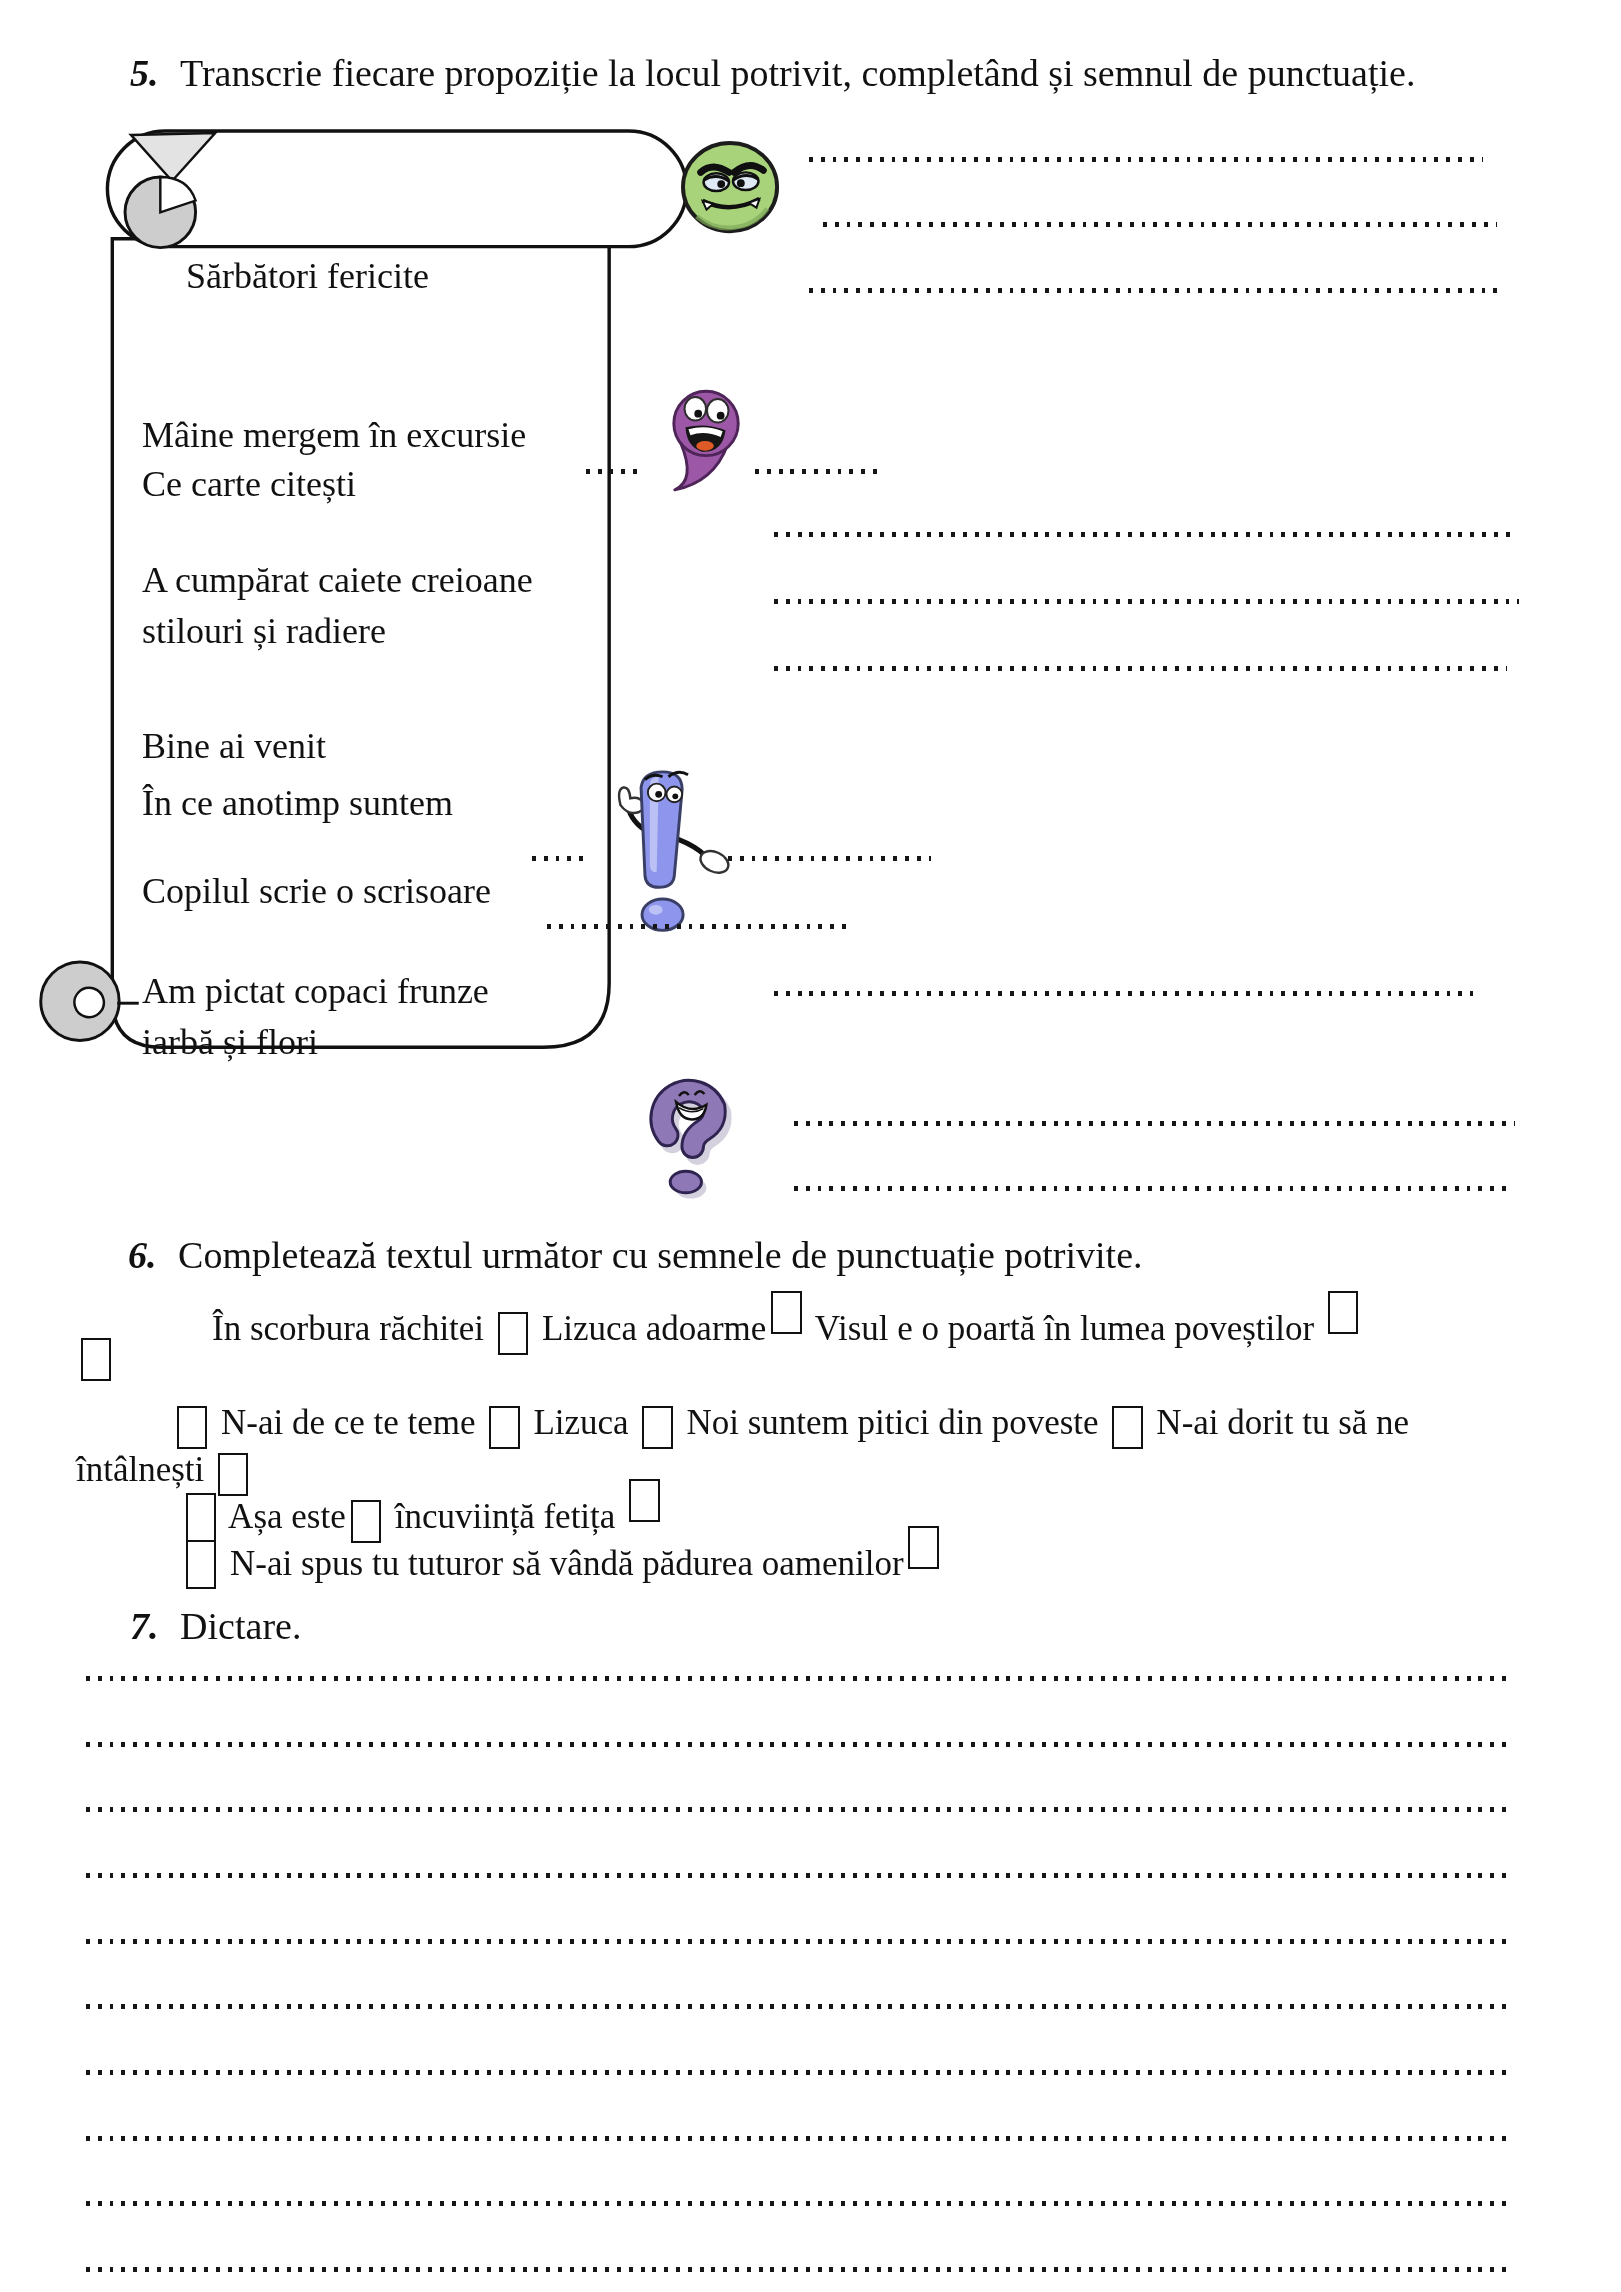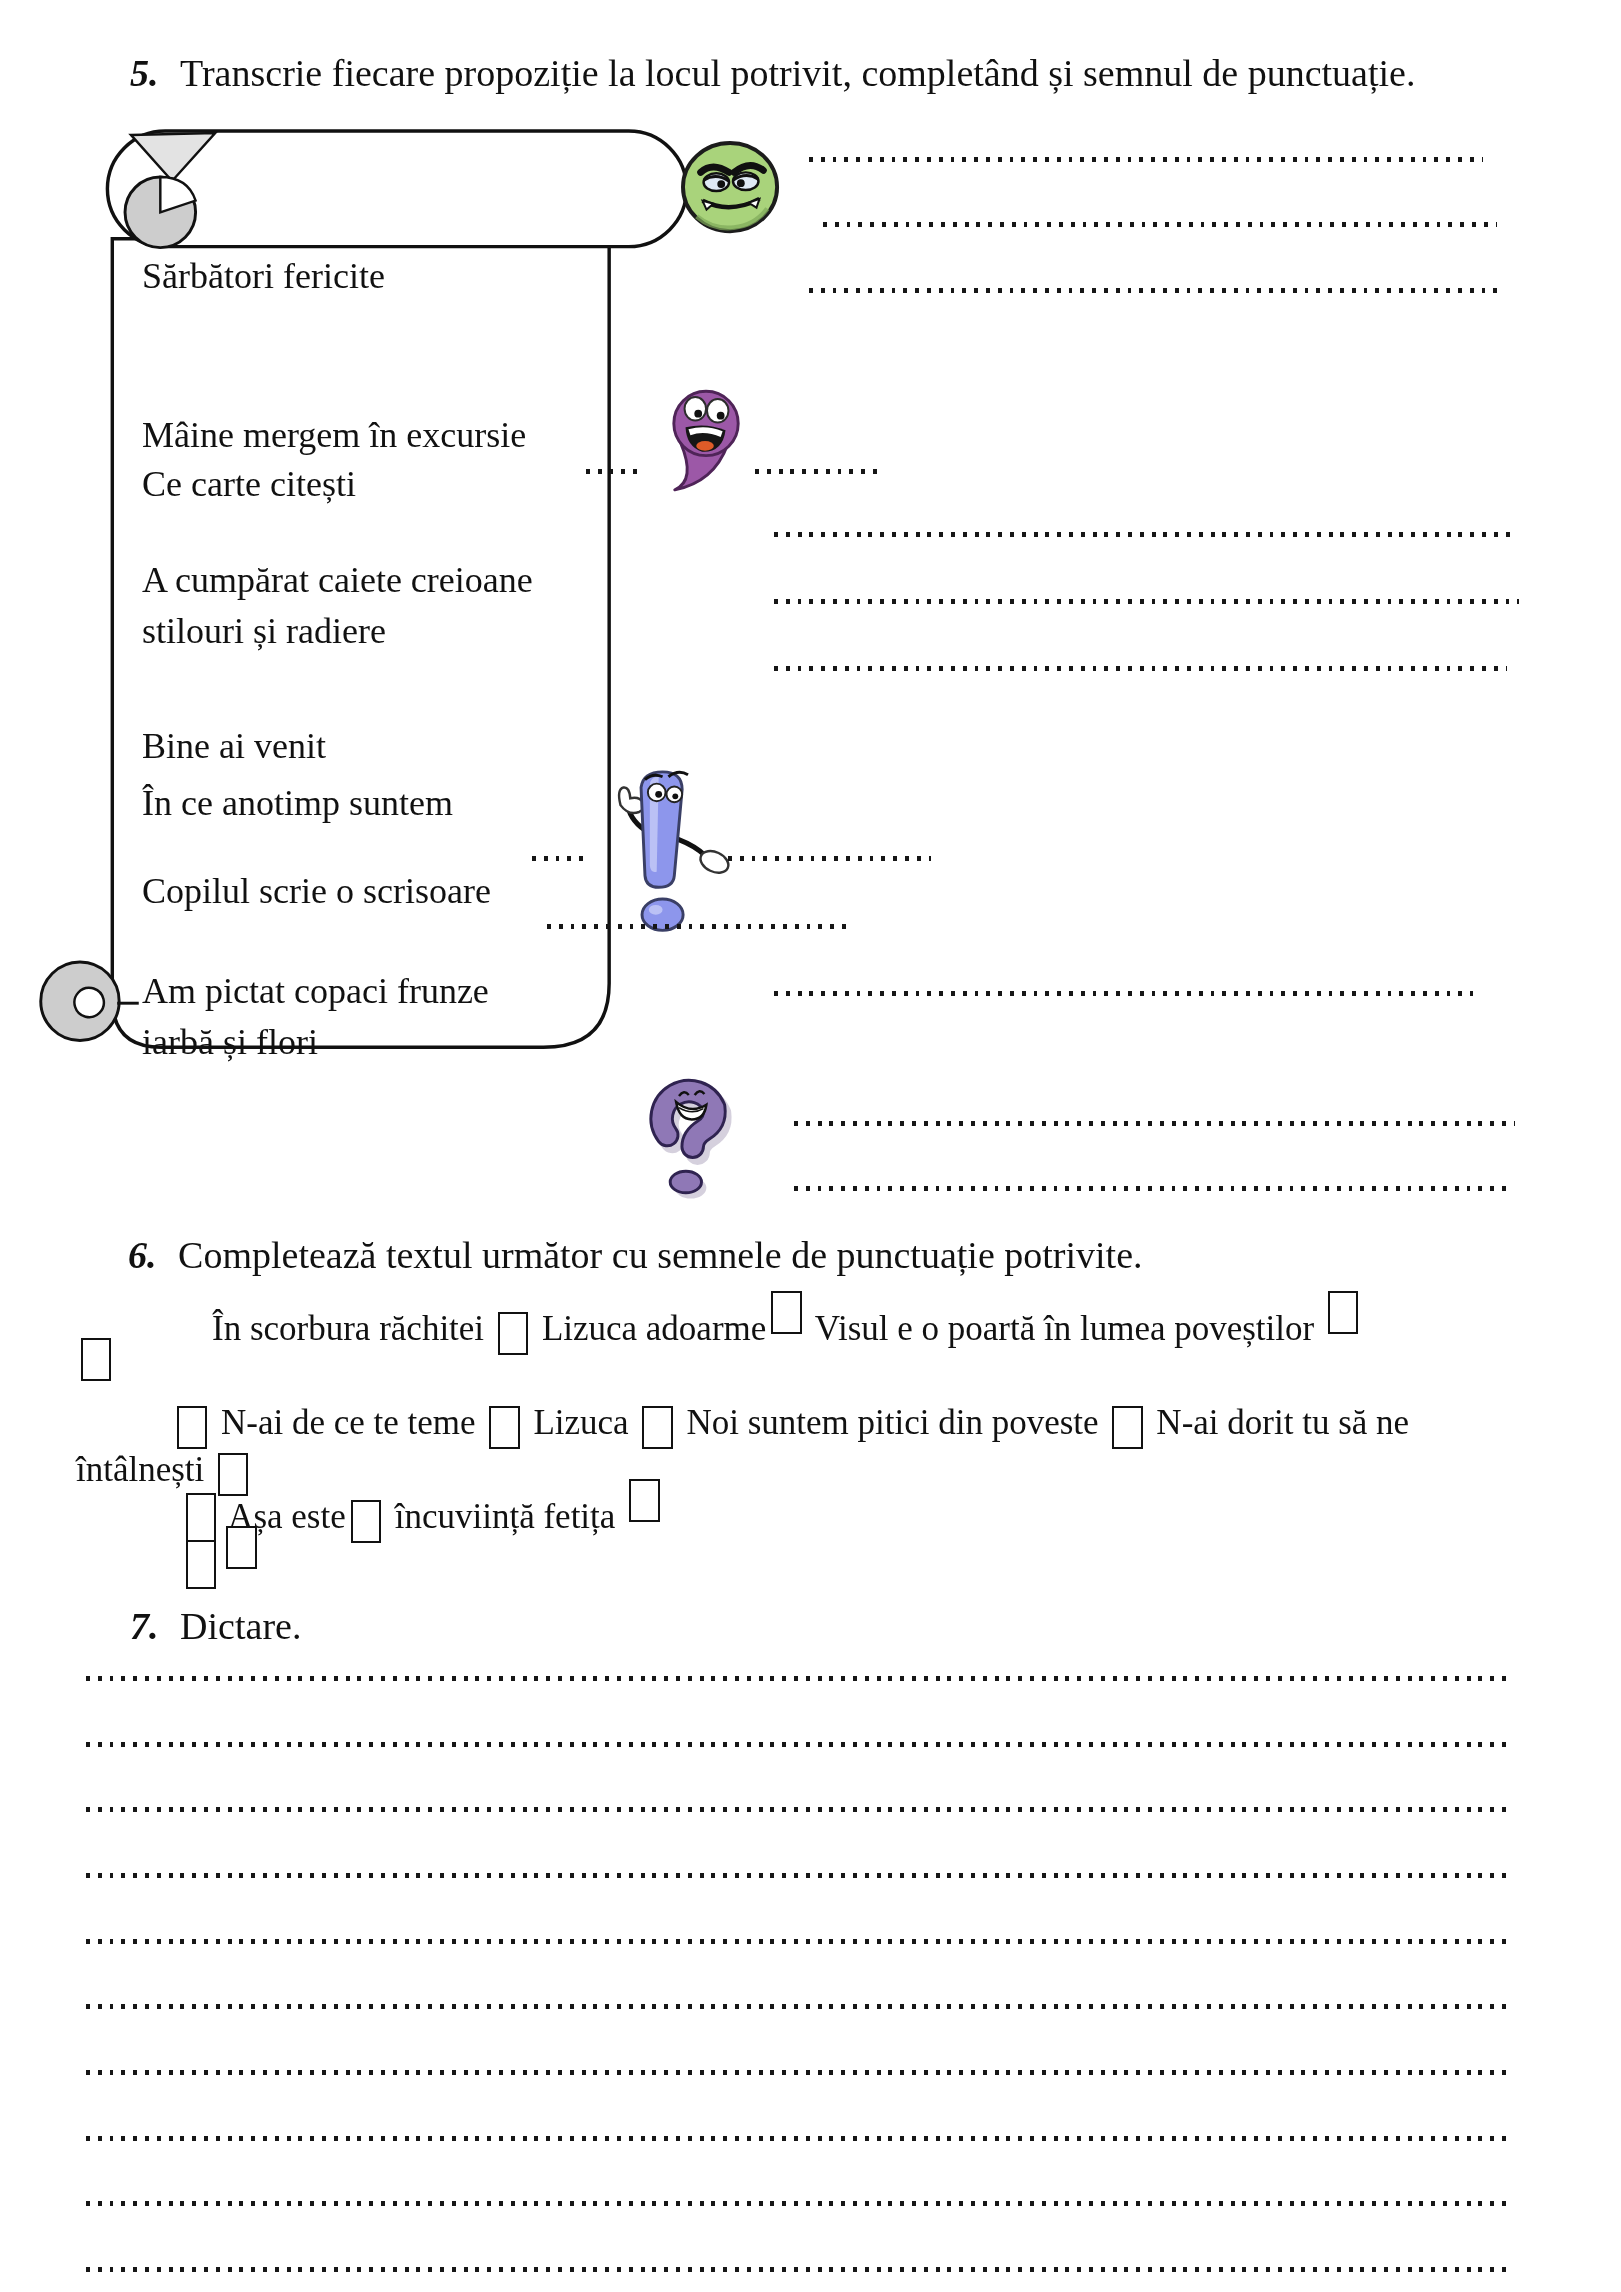--- a/index.html
+++ b/index.html
@@ -41,21 +41,21 @@
 
     <rect x="80" y="15" width="591" height="118" rx="59" ry="59" fill="#ffffff" stroke="#111" stroke-width="3.5"></rect>
 
     <g>
       <path d="M104,19 L190,17 L146,66 Z" fill="#e3e3e3" stroke="#111" stroke-width="2.5"></path>
       <circle cx="134" cy="98" r="36" fill="#cdcdcd" stroke="#111" stroke-width="3"></circle>
       <path d="M134,62 Q162,62 170,86 L134,98 Z" fill="#ffffff" stroke="#111" stroke-width="2.5"></path>
     </g>
   </svg>
   <div id="scroll-items">
-      <div class="scroll-item" style="top: 251px;">Sărbători fericite</div>
+      <div class="scroll-item" style="top: 251px; margin-left: 44px;">Sărbători fericite</div>
       <div class="scroll-item" style="top: 410px;">Mâine mergem în excursie</div>
       <div class="scroll-item" style="top: 459px;">Ce carte citești</div>
       <div class="scroll-item" style="top: 555px;">A cumpărat caiete creioane
 stilouri  și radiere</div>
       <div class="scroll-item" style="top: 721px;">Bine ai venit</div>
       <div class="scroll-item" style="top: 778px;">În ce anotimp suntem</div>
       <div class="scroll-item" style="top: 866px;">Copilul scrie o scrisoare</div>
       <div class="scroll-item" style="top: 966px;">Am pictat copaci frunze
 iarbă și flori</div>
     </div>
@@ -139,21 +139,21 @@
   <div class="ex-head" style="left:128px;top:1233px;">
     <span class="ex-num">6.</span>
     <span>Completează textul următor cu semnele de punctuație potrivite.</span>
   </div>
   <div id="ex6-lines">
       <div class="ex6-line" style="left: 172px; top: 1306px; margin-left: 40px;"><span>În scorbura răchitei </span><span class="pbox b-in"></span><span> Lizuca adoarme</span><span class="pbox b-up"></span><span> Visul e o poartă în lumea poveștilor </span><span class="pbox b-up"></span></div>
       <div class="ex6-line" style="left: 76px; top: 1353px;"><span class="pbox b-up"></span></div>
       <div class="ex6-line" style="left: 172px; top: 1400px;"><span class="pbox b-in"></span><span> N-ai de ce te teme </span><span class="pbox b-in"></span><span> Lizuca </span><span class="pbox b-in"></span><span> Noi suntem pitici din poveste </span><span class="pbox b-in"></span><span> N-ai dorit tu să ne</span></div>
       <div class="ex6-line" style="left: 76px; top: 1447px;"><span>întâlnești </span><span class="pbox b-in"></span></div>
       <div class="ex6-line" style="left: 181px; top: 1494px;"><span class="pbox b-tall"></span><span> Așa este</span><span class="pbox b-in"></span><span> încuviință fetița </span><span class="pbox b-up"></span></div>
-      <div class="ex6-line" style="left: 181px; top: 1541px;"><span class="pbox b-tall"></span><span class="pbox b-up"></span></div>
+      <div class="ex6-line" style="left: 181px; top: 1541px;"><span class="pbox b-tall"></span><span> N-ai spus tu tuturor să vândă pădurea oamenilor</span><span class="pbox b-up"></span></div>
     </div>
 
   <div class="ex-head" style="left:130px;top:1604px;">
     <span class="ex-num">7.</span>
     <span>Dictare.</span>
   </div>
   <div id="dict-lines">
       <div class="dots" style="left: 86px; top: 1676px; width: 1423px;"></div>
       <div class="dots" style="left: 86px; top: 1742px; width: 1423px;"></div>
       <div class="dots" style="left: 86px; top: 1807px; width: 1423px;"></div>

